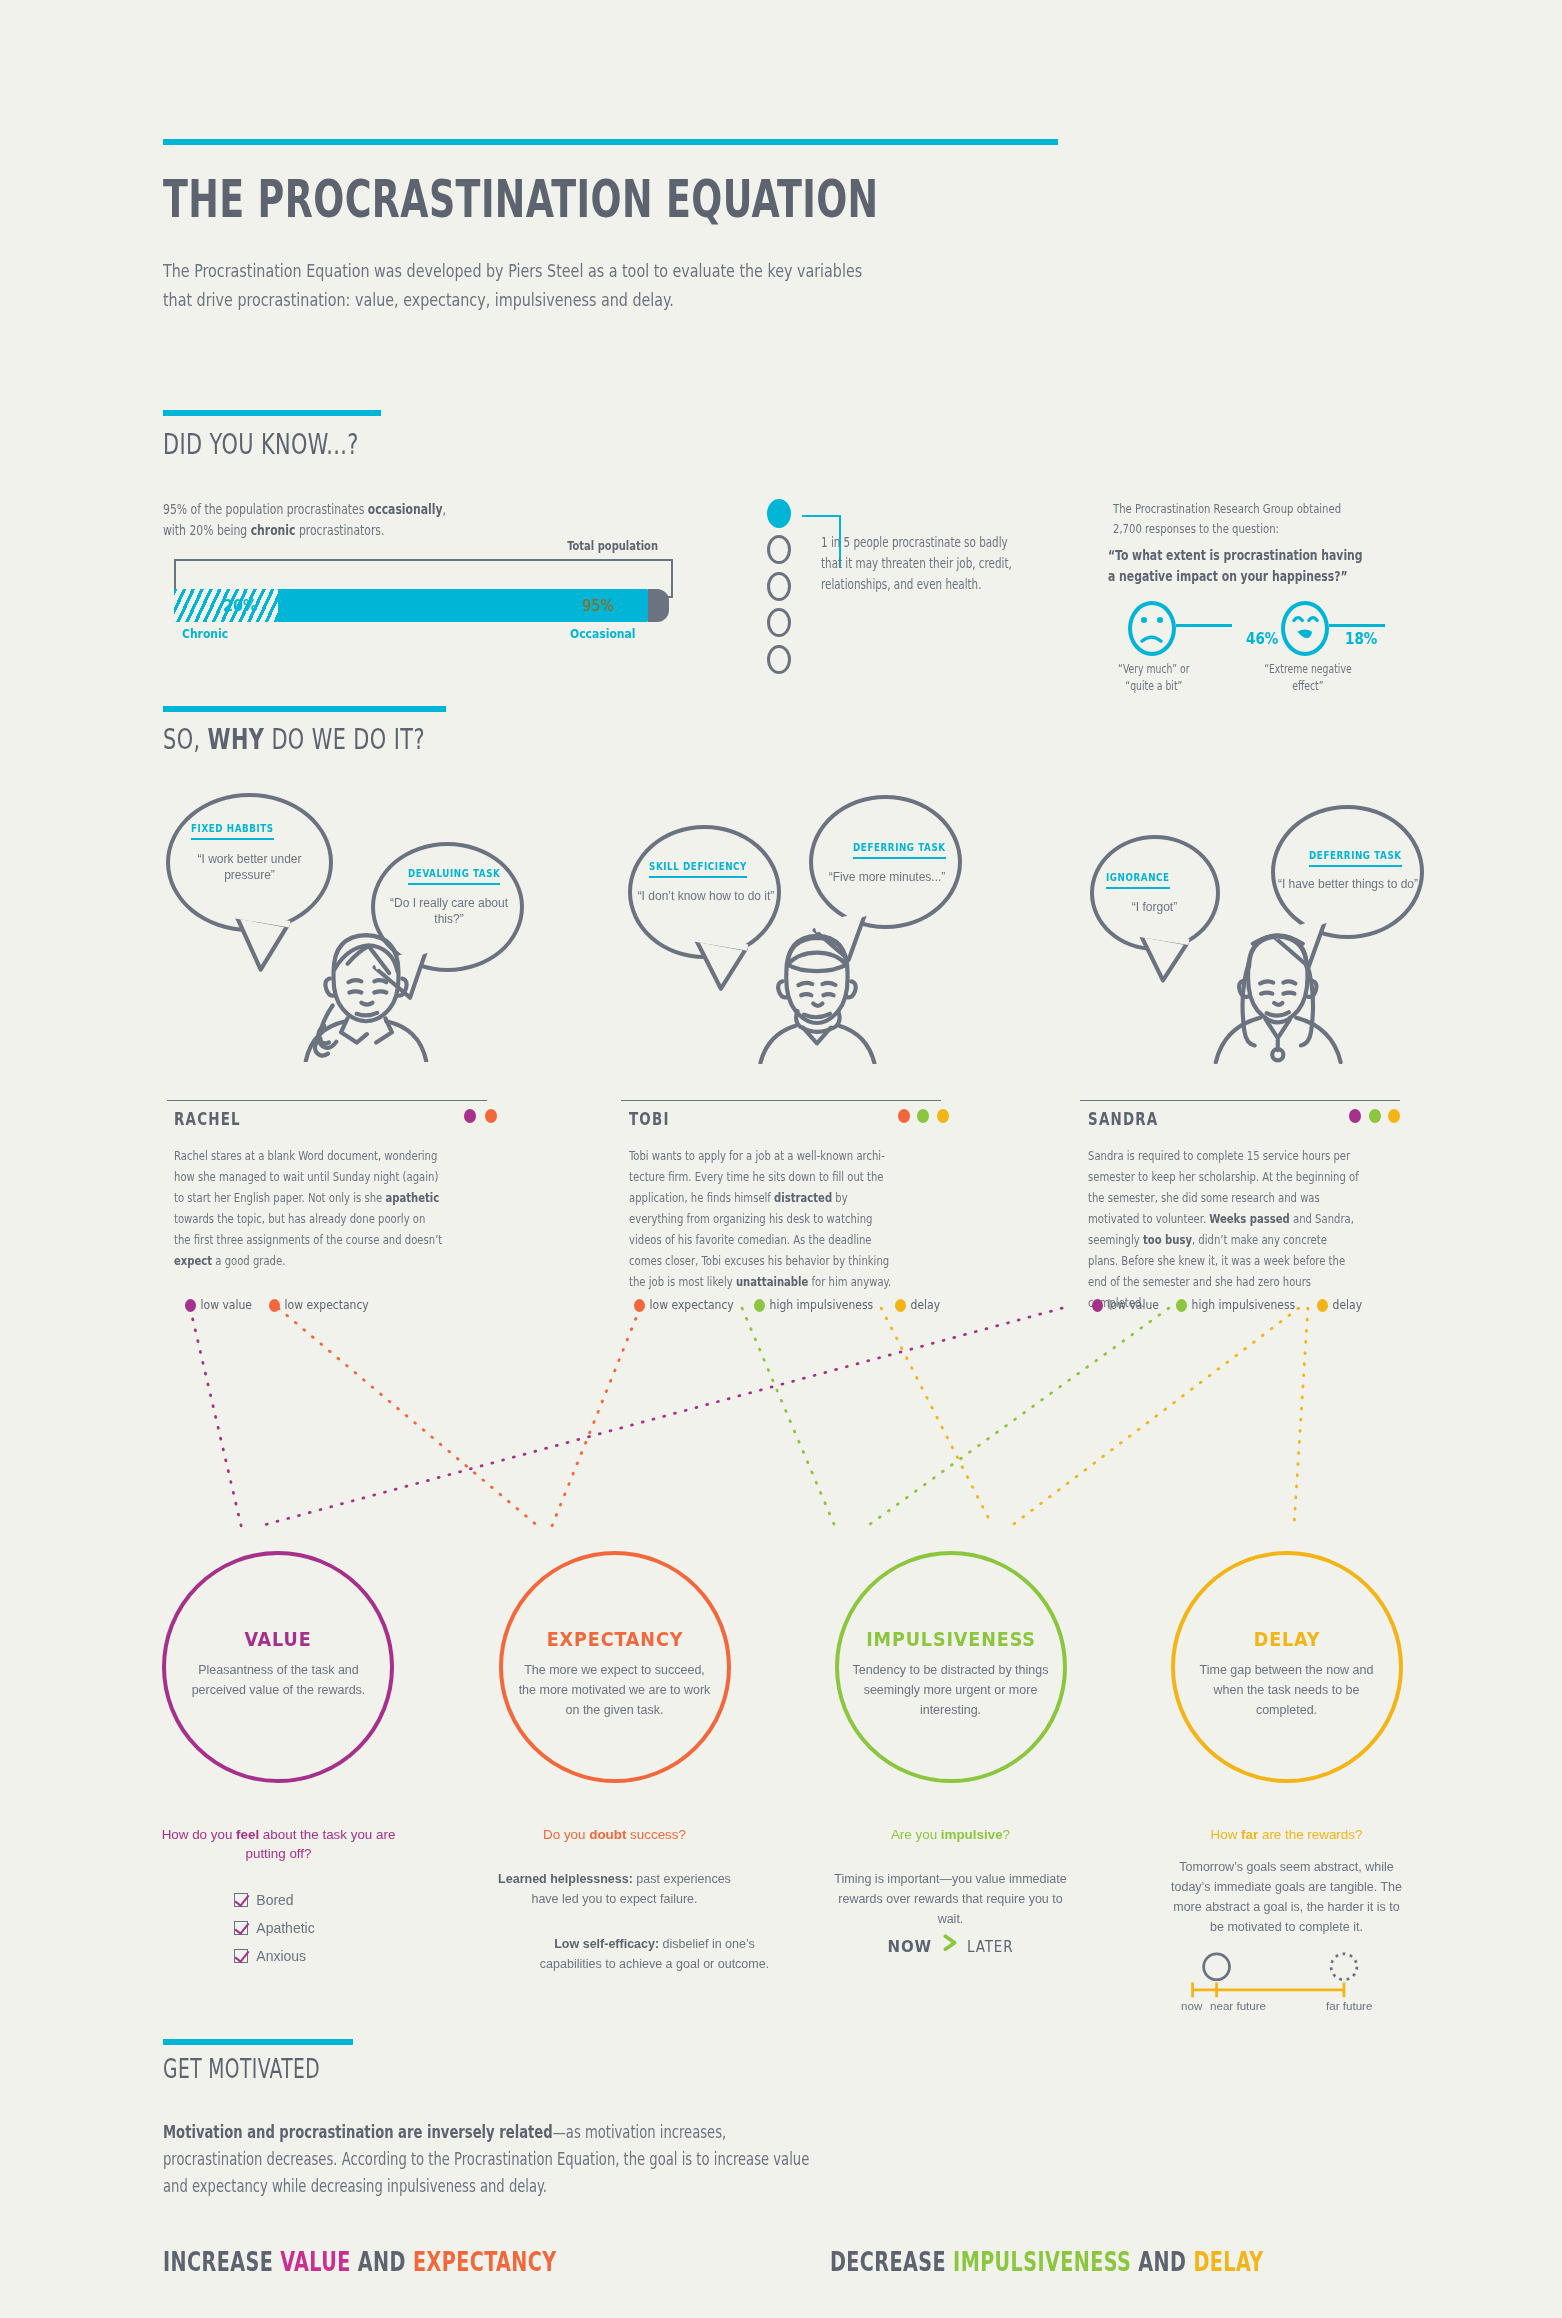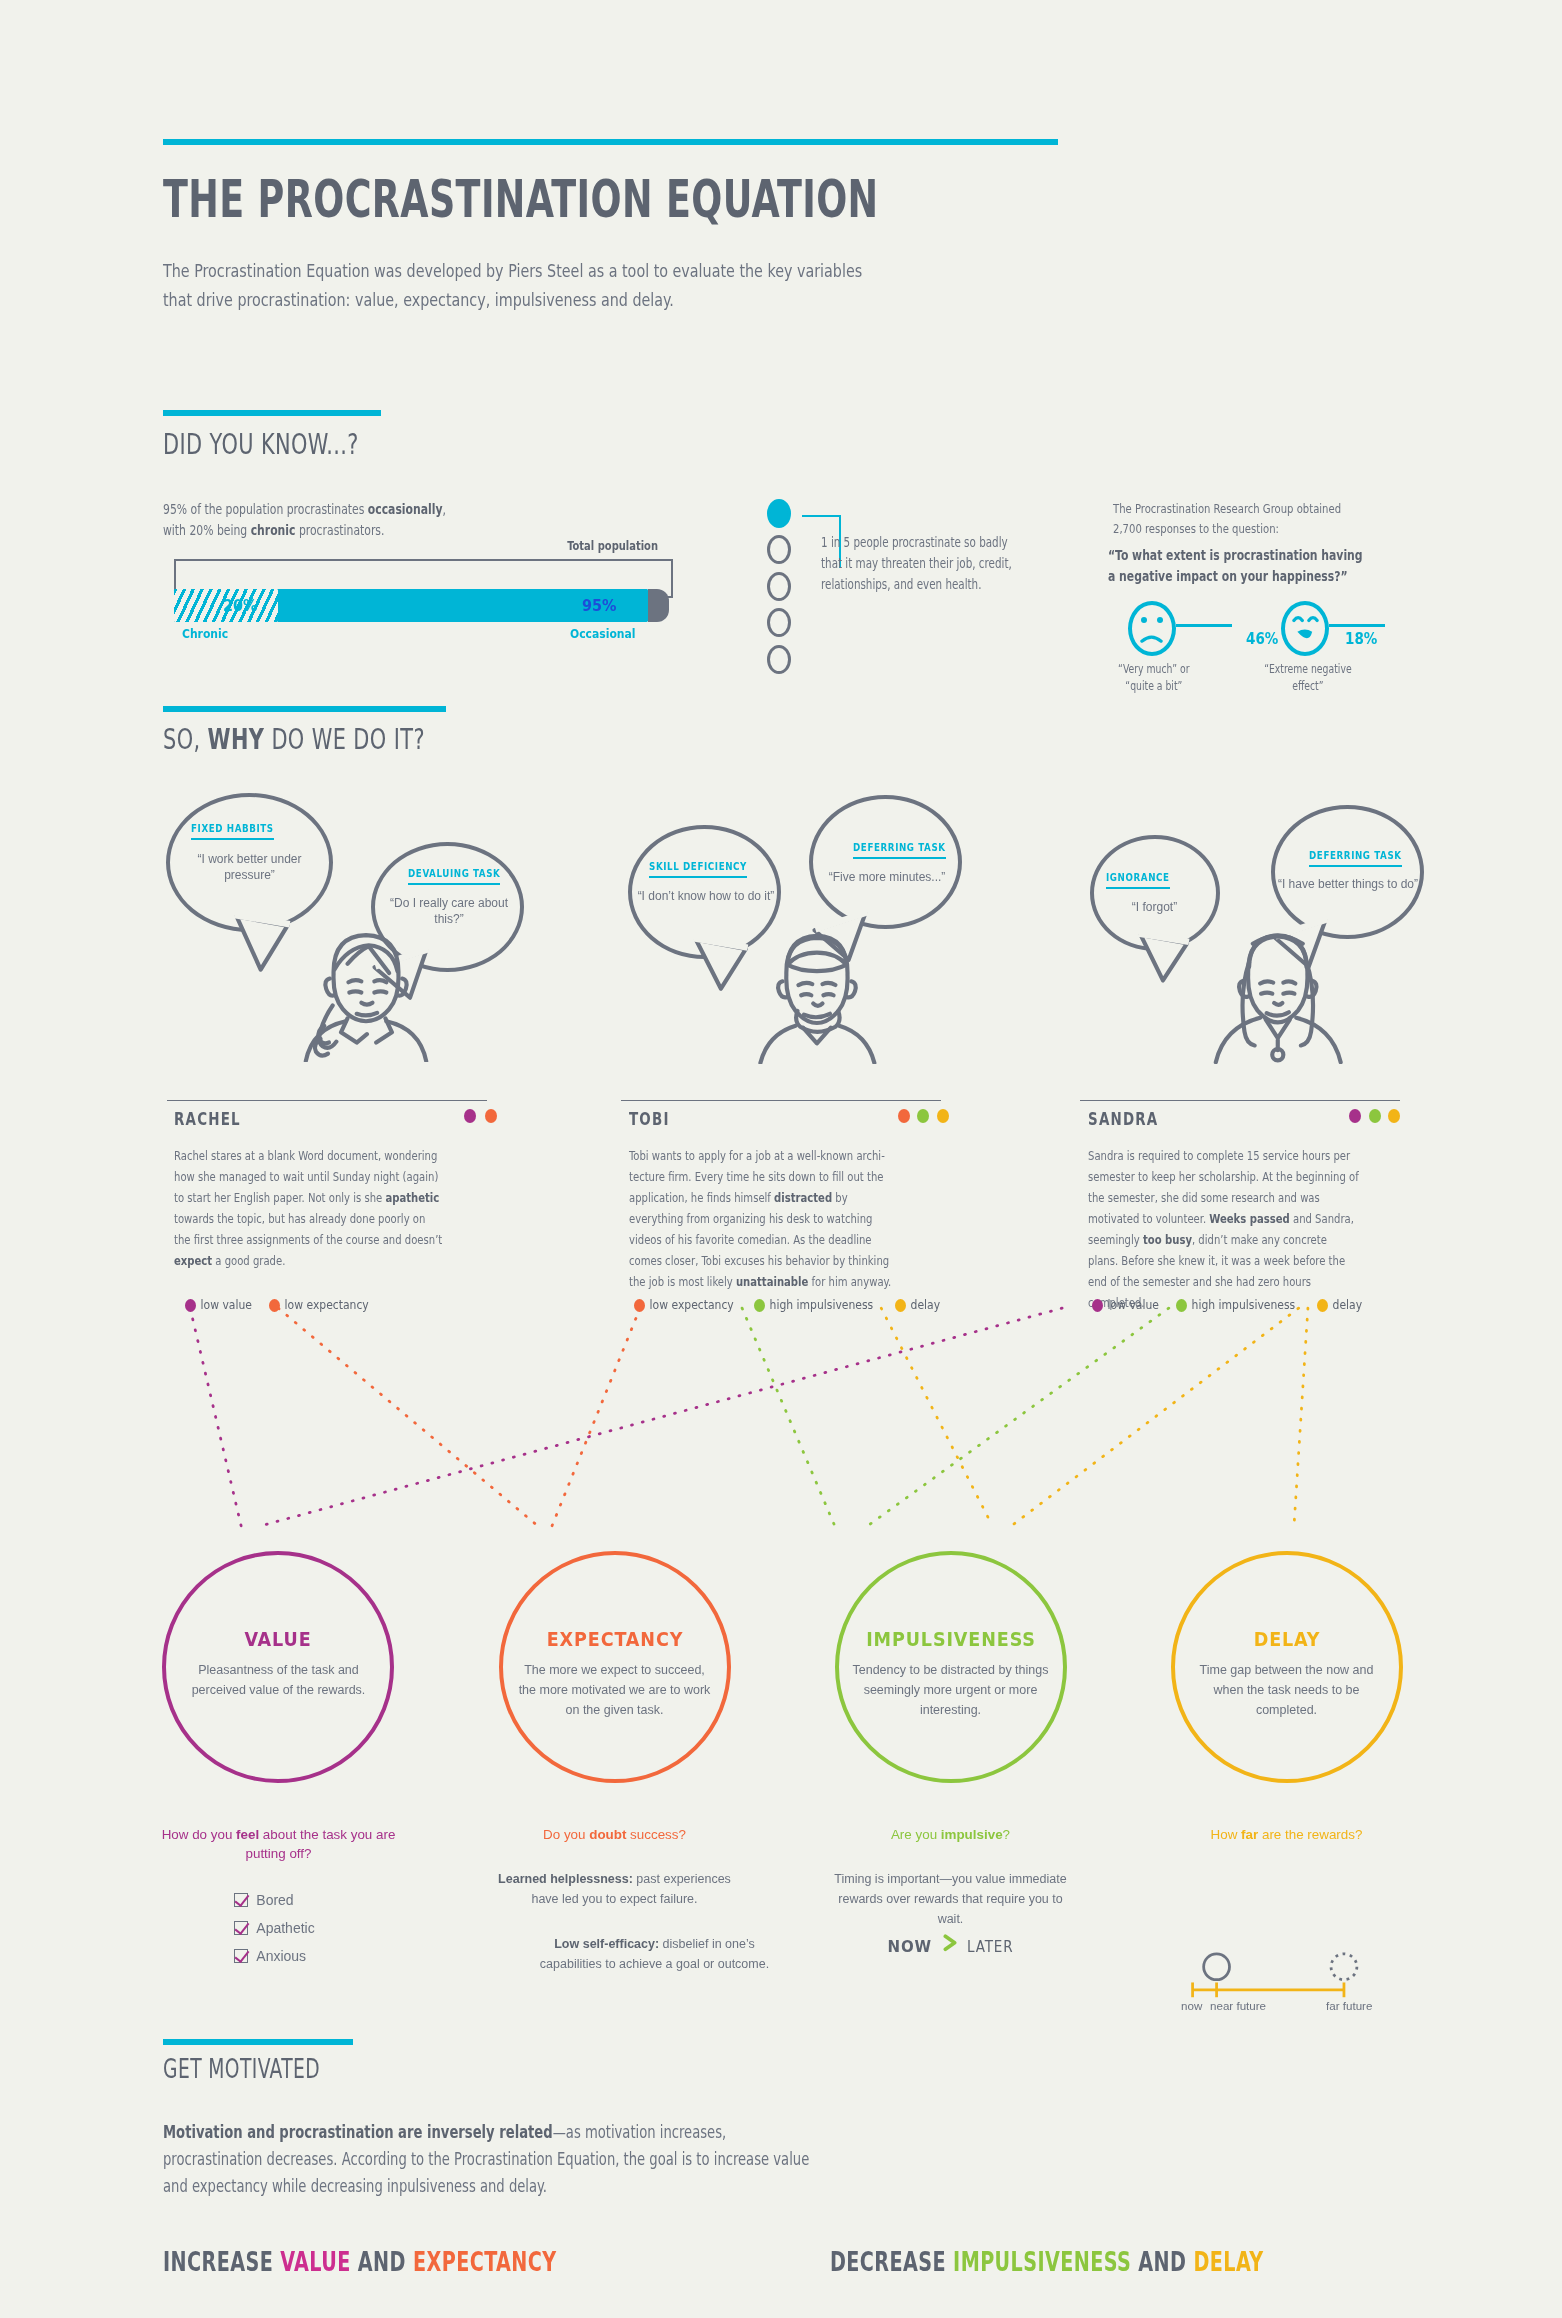--- a/index.html
+++ b/index.html
@@ -42,21 +42,21 @@
       font-family:"DejaVu Sans Condensed","Liberation Sans Narrow","Liberation Sans",sans-serif;
       transform:scaleX(.85);transform-origin:right top;text-align:right;width:139px;}
   #pop-frame{position:absolute;left:174px;top:559px;width:499px;height:39px;border:2.3px solid #6c7380;box-sizing:border-box;}
   #bar-wrap{position:absolute;left:174px;top:589px;width:501px;height:33px;}
   #bar-occ{position:absolute;left:0;top:0;width:474px;height:33px;background:#00b5d6;border-radius:1.4px;}
   #bar-cap{position:absolute;left:474px;top:0;width:21.3px;height:33px;background:#6c7380;border-radius:0 12px 12px 0;}
   #bar-chronic{position:absolute;left:0;top:0;width:104px;height:33px;border-radius:1.4px;
     background:repeating-linear-gradient(115deg,#00b5d6 0 3.2px,#f1f2ec 3.2px 8px);}
   #lbl-20{position:absolute;left:49px;top:7.4px;color:#00b5d6;font-weight:bold;font-size:16px;
      font-family:"DejaVu Sans Condensed","Liberation Sans Narrow","Liberation Sans",sans-serif;}
-  #lbl-95{position:absolute;left:408px;top:7.4px;color:#1d4ed8;font-weight:bold;font-size:16px;
+  #lbl-95{position:absolute;left:408px;top:7.4px;color:#a16207;font-weight:normal;font-size:16px;
      font-family:"DejaVu Sans Condensed","Liberation Sans Narrow","Liberation Sans",sans-serif;}
   #lbl-chronic{position:absolute;left:182px;top:627px;color:#00b5d6;font-weight:bold;font-size:12px;
      font-family:"DejaVu Sans Condensed","Liberation Sans Narrow","Liberation Sans",sans-serif;}
   #lbl-occ{position:absolute;left:570px;top:627px;color:#00b5d6;font-weight:bold;font-size:12px;
      font-family:"DejaVu Sans Condensed","Liberation Sans Narrow","Liberation Sans",sans-serif;}
 
   
   #people-col{position:absolute;left:767px;top:499px;}
   .p-dot{width:24px;height:29px;border-radius:50%;border:3.2px solid #6c7380;box-sizing:border-box;margin-bottom:7.4px;}
   .p-dot.filled{background:#00b5d6;border-color:#00b5d6;}
@@ -420,20 +420,21 @@
       <svg width="16" height="17.6" viewBox="0 0 34 38">
           <path d="M7 5 L27 19 L7 33" stroke="#8cc63e" stroke-width="8" fill="none" stroke-linecap="round" stroke-linejoin="round"></path>
         </svg>
     </span>
     <span style="font-size:15px;letter-spacing:0.9px;color:#5d6470;font-family:'DejaVu Sans Condensed','Liberation Sans Narrow','Liberation Sans',sans-serif;">LATER</span>
   </div>
 
   <div class="q-title" style="left:1166px;top:1825px;color:#f2b417;">
     <span>How </span><b style="color:#f2b417">far</b><span> are the rewards?</span>
   </div>
+  <div class="sub-body" style="left:1166px;top:1857px;">Tomorrow’s goals seem abstract, while today’s immediate goals are tangible. The more abstract a goal is, the harder it is to be motivated to complete it.</div>
 
   <svg style="position:absolute;left:1169px;top:1952px;" width="241" height="60" viewBox="0 0 520 130">
     <circle cx="102" cy="32" r="28" stroke="#6c7380" stroke-width="6" fill="none"></circle>
     <circle cx="378" cy="32" r="28" stroke="#6c7380" stroke-width="6" fill="none" stroke-dasharray="6 10"></circle>
     <line x1="50" y1="82" x2="378" y2="82" stroke="#f2b417" stroke-width="6"></line>
     <line x1="50" y1="66" x2="50" y2="98" stroke="#f2b417" stroke-width="6"></line>
     <line x1="102" y1="66" x2="102" y2="98" stroke="#f2b417" stroke-width="6"></line>
     <line x1="378" y1="66" x2="378" y2="98" stroke="#f2b417" stroke-width="6"></line>
   </svg>
   <div style="position:absolute;left:1181px;top:1999px;font-size:11.6px;color:#6c7380;">now</div>

